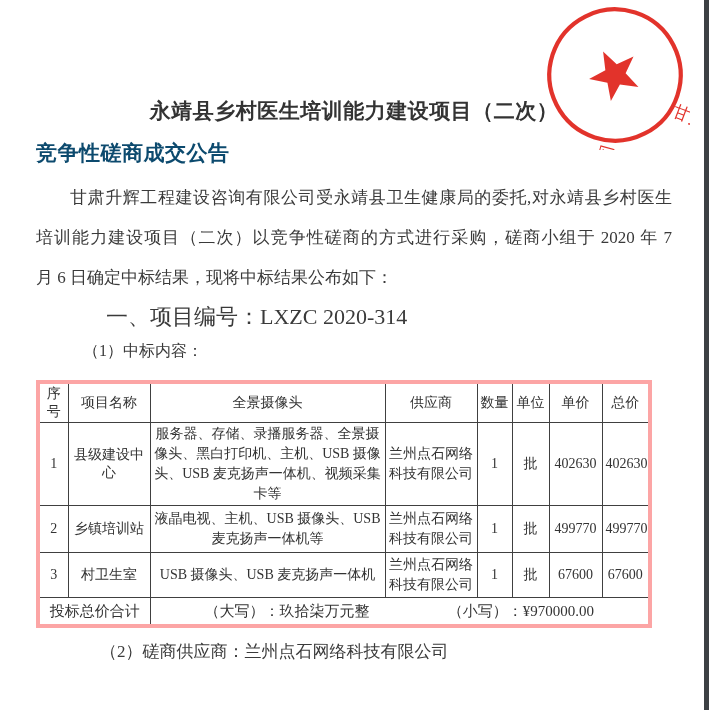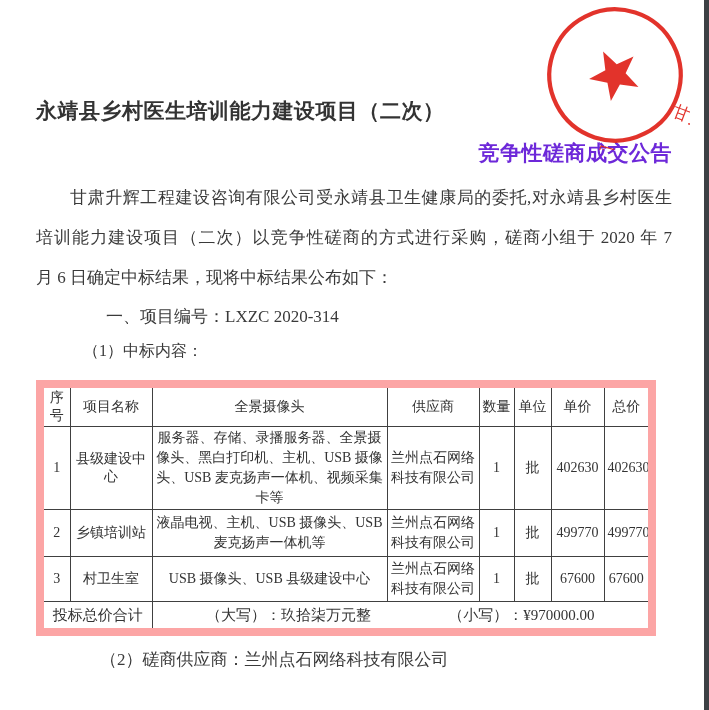--- a/index.html
+++ b/index.html
@@ -16,45 +16,45 @@
     background:#3c4044;
   }
   .seal {
     position:absolute; left:540px; top:0; width:150px; height:150px;
     opacity:0.92;
   }
   .content { padding:0 37px 0 36px; }
   .title1 {
     margin:96px 0 0 0;
     font-family:"Liberation Sans","DejaVu Sans",sans-serif;
-    font-size:21px; font-weight:bold; 
+    font-size:21px; font-weight:bold; text-align:center;
     line-height:30px; letter-spacing:0.5px; color:#333;
   }
   .title2 {
     margin:12px 0 0 0;
     font-family:"Liberation Sans","DejaVu Sans",sans-serif;
-    font-size:21px; font-weight:bold; text-align:right;
-    line-height:30px; letter-spacing:0.5px; color:#6d28d9;
+    font-size:21px; font-weight:bold; text-align:left;
+    line-height:30px; letter-spacing:0.5px; color:#0c4a6e;
   }
   .intro { margin-top:10px; font-size:17px; }
   .intro-line { line-height:40px; white-space:nowrap; }
   .intro-line.justify { white-space:normal; text-align:justify; text-align-last:justify; }
   .intro-line.indent { text-indent:34px; }
-  .sec-line { font-size:17px; line-height:38px; padding-left:70px; }
+  .sec-line { font-size:22px; line-height:38px; padding-left:70px; }
   .sub-line { font-size:16px; line-height:30px; padding-left:47px; }
   table.award {
     margin:14px 0 0 0;
     border-collapse:collapse; table-layout:fixed;
     width:612px; font-size:14px; color:#333;
   }
   table.award th, table.award td {
     border:1px solid #404040; text-align:center; vertical-align:middle;
     padding:1px 3px; font-weight:normal; overflow:hidden;
   }
-  table.award { border:8px solid #fca5a5; }
+  table.award { border:4px solid #fca5a5; }
   tr.hdr th { height:25px; }
   td.content-c { text-align:center; line-height:20px;margin-top:36px; }
   td.content-l { text-align:left; line-height:20px; }
   td.supplier { line-height:20px; }
   tr.r1 td { height:58px; }
   tr.r2 td { height:44px; }
   tr.r3 td { height:42px; }
   tr.total td { height:24px; font-size:15px; }
   .total-flex { display:flex; justify-content:space-around; padding:0 12px; }
   .notes { margin-top:8px; font-size:17px; padding-left:64px; }
@@ -130,21 +130,21 @@
           <td class="content-l">液晶电视、主机、USB 摄像头、USB 麦克扬声一体机等</td>
           <td class="supplier">兰州点石网络科技有限公司</td>
           <td>1</td>
           <td>批</td>
           <td>499770</td>
           <td>499770</td>
         </tr>
         <tr class="r3">
           <td>3</td>
           <td>村卫生室</td>
-          <td class="content-l">USB 摄像头、USB 县级建设中心</td>
+          <td class="content-l">USB 摄像头、USB 麦克扬声一体机</td>
           <td class="supplier">兰州点石网络科技有限公司</td>
           <td>1</td>
           <td>批</td>
           <td>67600</td>
           <td>67600</td>
         </tr>
         <tr class="total">
           <td colspan="2">投标总价合计</td>
           <td colspan="6">
             <div class="total-flex">

